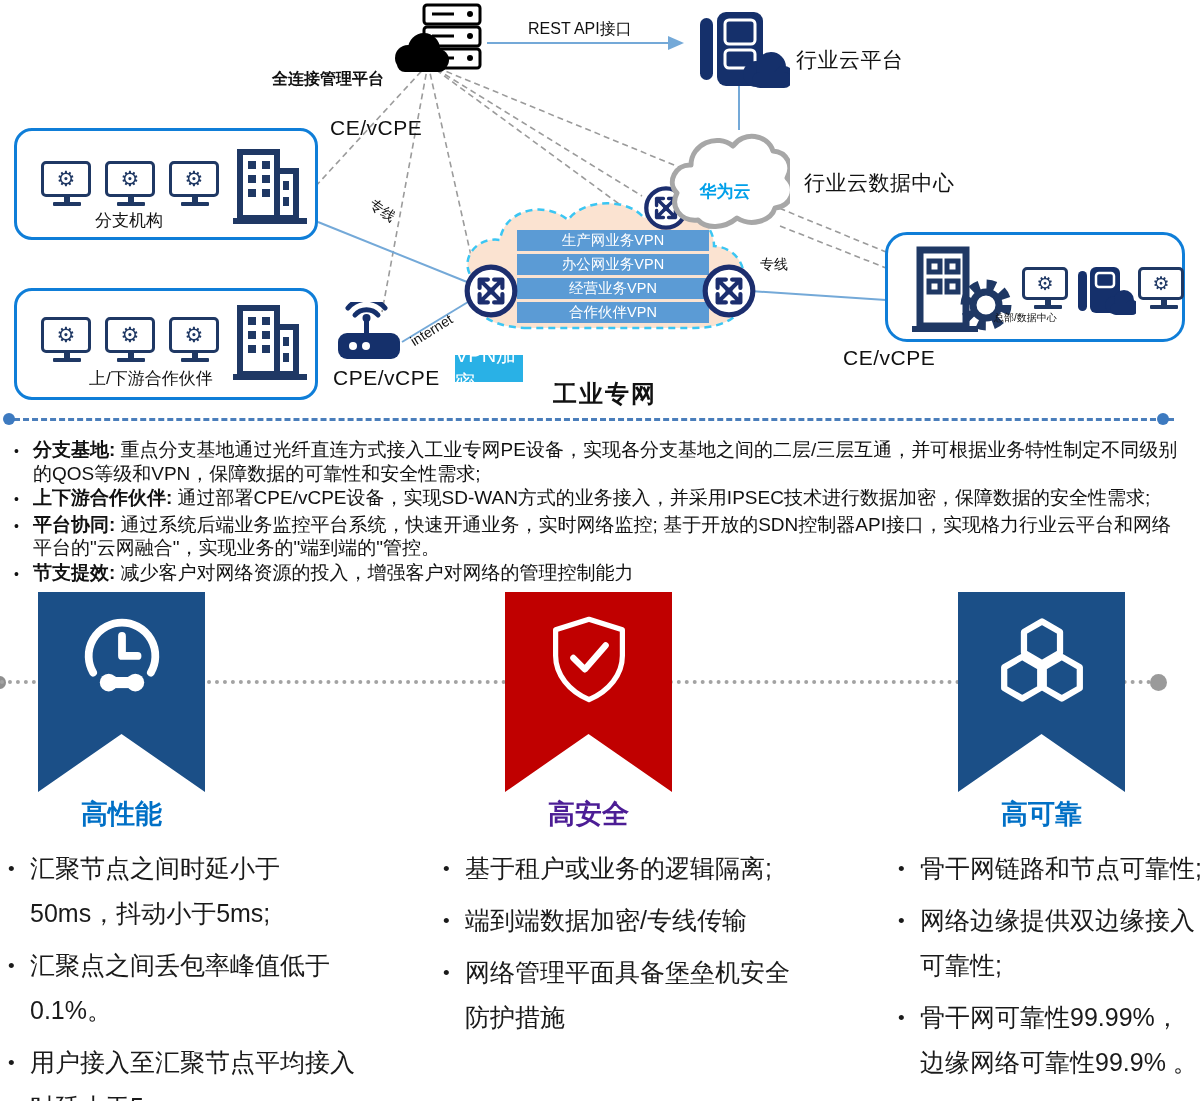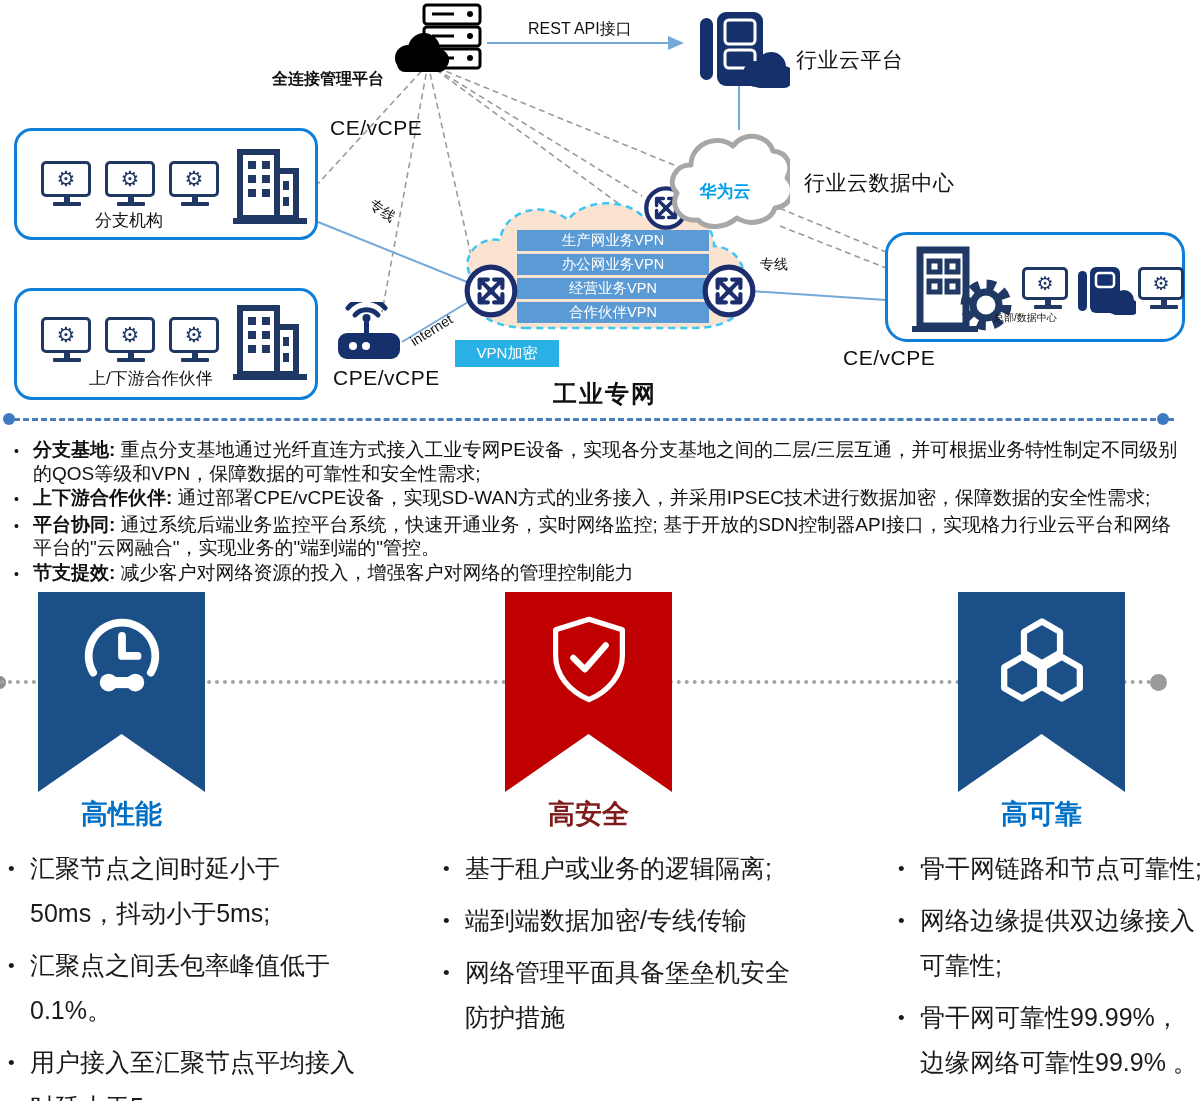--- a/index.html
+++ b/index.html
@@ -21,21 +21,21 @@
   .monitor { position:absolute; width:52px; height:52px; }
   .monitor .scr { width:50px; height:36px; border:3px solid #1f3864; border-radius:5px; background:#fff; display:flex; align-items:center; justify-content:center; }
   .monitor .gear { font-size:21px; line-height:1; color:#1f3864; font-family:"DejaVu Sans",sans-serif; }
   .monitor .stand { width:6px; height:5px; background:#1f3864; margin:0 auto; }
   .monitor .base { width:28px; height:4px; background:#1f3864; margin:0 auto; border-radius:1px; }
 
   .vpn-cloud { position:absolute; left:452px; top:196px; z-index:1; }
   .vpn-bars { position:absolute; left:517px; top:230px; z-index:3; width:192px; }
   .vpn-bar { height:21px; margin-bottom:3px; background:#5b9bd5; color:#fff; font-size:14.5px; display:flex; align-items:center; justify-content:center; white-space:nowrap; }
 
-  .badge { position:absolute; left:455px; top:340px; width:104px; height:27px; background:#29b1e6; color:#fff; font-size:15px; display:flex; align-items:center; justify-content:center; z-index:3; }
+  .badge { position:absolute; left:455px; top:355px; width:68px; height:27px; background:#29b1e6; color:#fff; font-size:20px; display:flex; align-items:center; justify-content:center; z-index:3; }
 
   .router { position:absolute; z-index:4; }
   .hwcloud { position:absolute; left:668px; top:126px; width:122px; height:106px; z-index:5; }
   .hwcloud .hwtxt { position:absolute; left:0; right:8px; top:42px; text-align:center; font-size:17px; font-weight:bold; color:#00a0e9;margin-top:12px; }
 
   .rot { transform-origin:center; display:inline-block; }
 
   
   .divider { position:absolute; left:14px; right:26px; top:418px; border-top:3px dashed #4a7ebb; }
   .divider-dot { position:absolute; width:12px; height:12px; border-radius:50%; background:#3d7ac0; top:413px; }
@@ -53,21 +53,21 @@
   .gray-dot-start { position:absolute; left:-6px; top:676px; width:12px; height:13px; border-radius:50%; background:#8f8f8f; z-index:0; }
 
   .ribbon { position:absolute; top:592px; width:167px; height:200px; z-index:1;
             clip-path:polygon(0 0,100% 0,100% 100%,50% 71%,0 100%); display:flex; justify-content:center; }
   .ribbon.blue { background:#1b4f87; }
   .ribbon.red  { background:#c00000; }
   .ribbon svg { margin-top:16px; }
 
   .ftitle { position:absolute; top:796px; width:167px; text-align:center; font-size:27px; font-weight:bold; }
   .ftitle.blue { color:#0070c6; }
-  .ftitle.red  { color:#7f1d1d; }
+  .ftitle.red  { color:#4c1d95; }
 
   .fcol { position:absolute; top:846px; font-size:25px; line-height:45px; color:#1a1a1a; }
   .fcol li { list-style:none; display:flex; margin-bottom:7px; }
   .fcol .bmark { flex:0 0 22px; font-size:19px; }
 
   svg { display:block; }
 </style>
 </head>
 <body>
 

